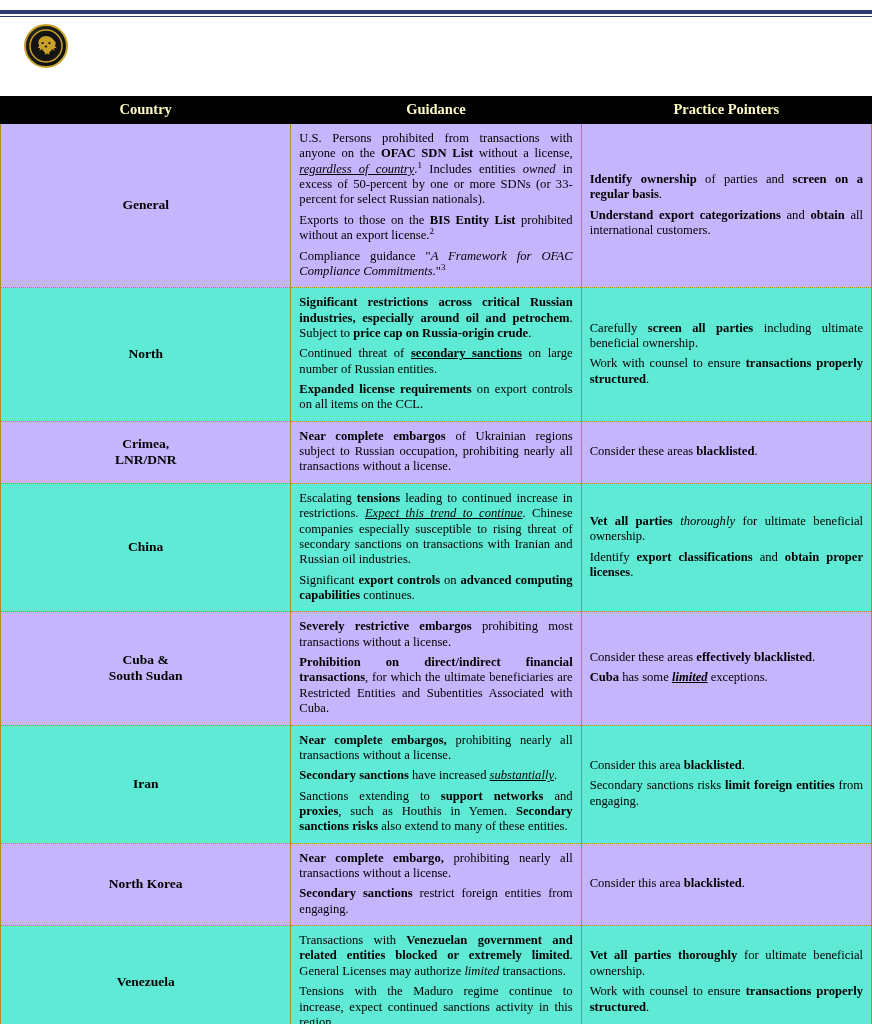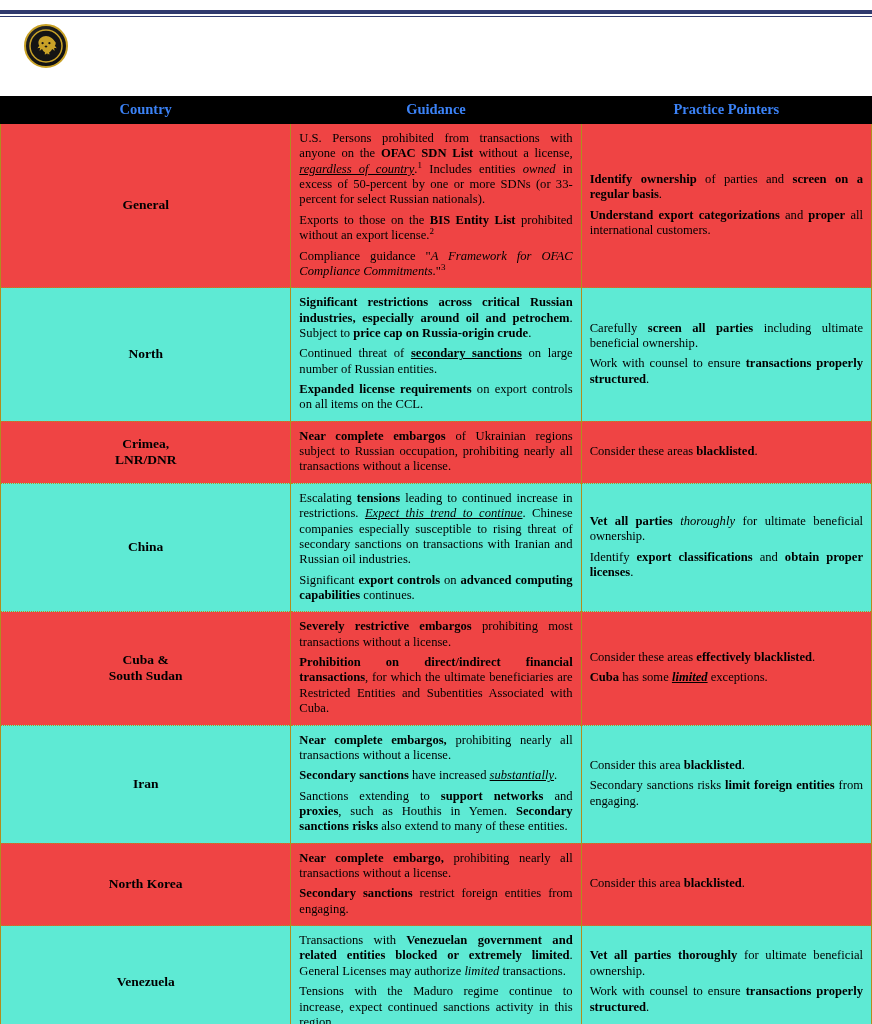--- a/index.html
+++ b/index.html
@@ -68,21 +68,21 @@
   
   table.sanctions {
     border-collapse: collapse;
     width: 872px;
     table-layout: fixed;
     margin-top: 14px;
     font-size: 12.6px;
   }
   table.sanctions th {
     background: #000000;
-    color: #3b82f6;
+    color: #fef9c3;
     font-weight: bold;
     font-size: 14.5px;
     text-align: center;
     padding: 4px 4px 5px 4px;
     border: 1px solid #000000;
   }
   table.sanctions td {
     border-left: 1px solid #b08d1f;
     border-right: 1px solid #b08d1f;
     border-top: 1px dotted #b08d1f;
@@ -92,21 +92,21 @@
   }
   td.country {
     width: 108px;
     text-align: center;
     font-weight: bold;
     font-size: 13.5px;
     line-height: 1.15;
   }
   td.guidance { width: 500px; }
   td.pointers { width: 262px; }
-  .row-gray td { background: #ef4444; }
+  .row-gray td { background: #c4b5fd; }
   .row-light td { background: #5eead4; }
   p.line {
     margin: 0 0 5px 0;
     text-align: justify;
     line-height: 1.22;
   }
   p.line:last-child { margin-bottom: 0; }
   b { font-weight: bold; }
   i { font-style: italic; }
   u { text-decoration: underline; }
@@ -148,21 +148,21 @@
     <tbody id="table-body">
         <tr class="row-gray">
           <td class="country">General</td>
           <td class="guidance">
             <p class="line">U.S. Persons prohibited from transactions with anyone on the <b>OFAC SDN List</b> without a license, <i><u>regardless of country</u></i>.<sup>1</sup>  Includes entities <i>owned</i> in excess of 50-percent by one or more SDNs (or 33-percent for select Russian nationals).</p>
             <p class="line">Exports to those on the <b>BIS Entity List</b> prohibited without an export license.<sup>2</sup></p>
             <p class="line">Compliance guidance "<i>A Framework for OFAC Compliance Commitments</i>."<sup>3</sup></p>
           </td>
           <td class="pointers">
             <p class="line"><b>Identify ownership</b> of parties and <b>screen on a regular basis</b>.</p>
-            <p class="line"><b>Understand export categorizations</b> and <b>proper</b> all international customers.</p>
+            <p class="line"><b>Understand export categorizations</b> and <b>obtain</b> all international customers.</p>
           </td>
         </tr>
         <tr class="row-light">
           <td class="country">North</td>
           <td class="guidance">
             <p class="line"><b>Significant restrictions across critical Russian industries, especially around oil and petrochem</b>.  Subject to <b>price cap on Russia-origin crude</b>.</p>
             <p class="line">Continued threat of <span class="ul-bold">secondary sanctions</span> on large number of Russian entities.</p>
             <p class="line"><b>Expanded license requirements</b> on export controls on all items on the CCL.</p>
           </td>
           <td class="pointers">

